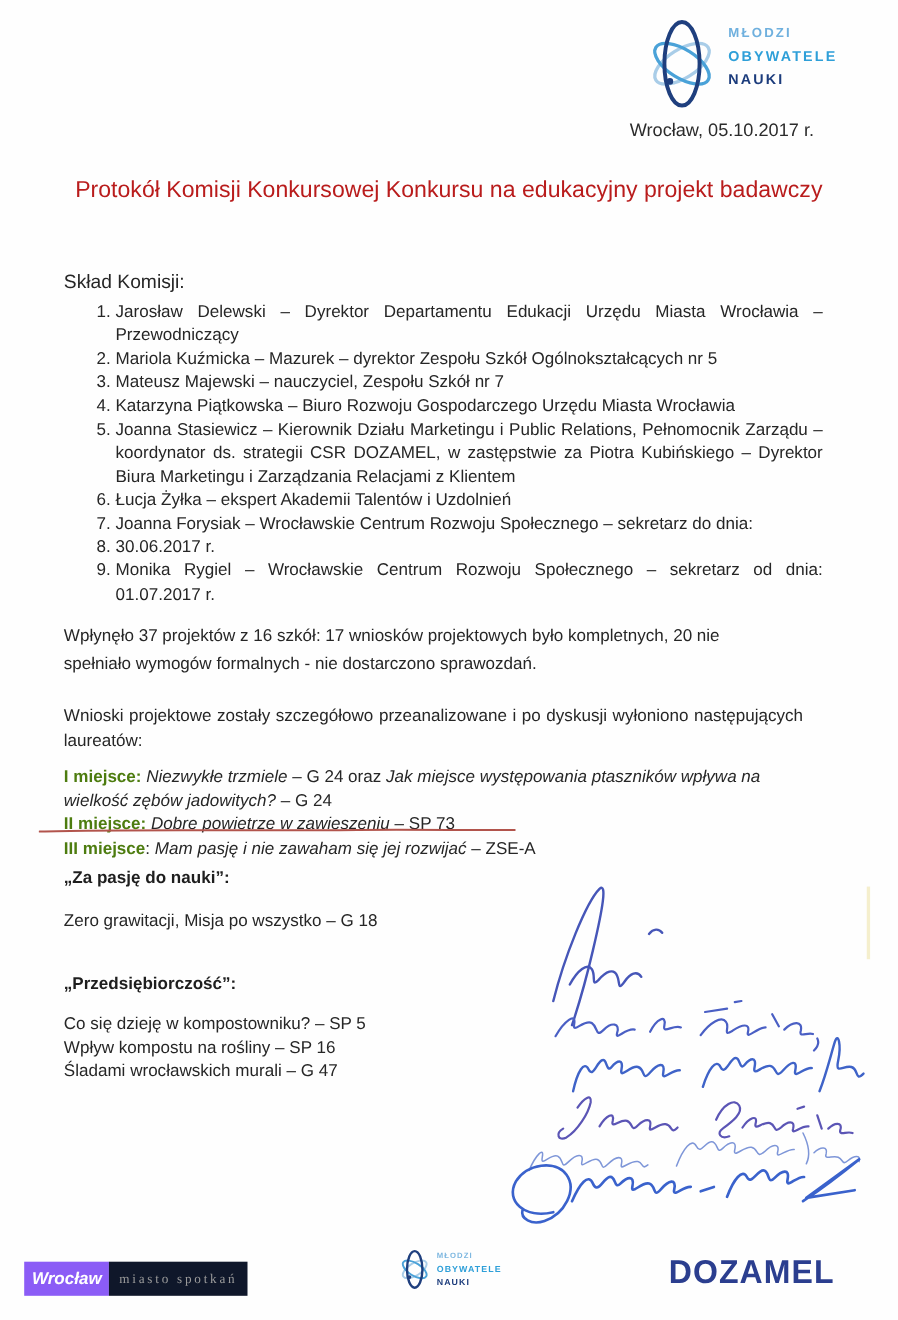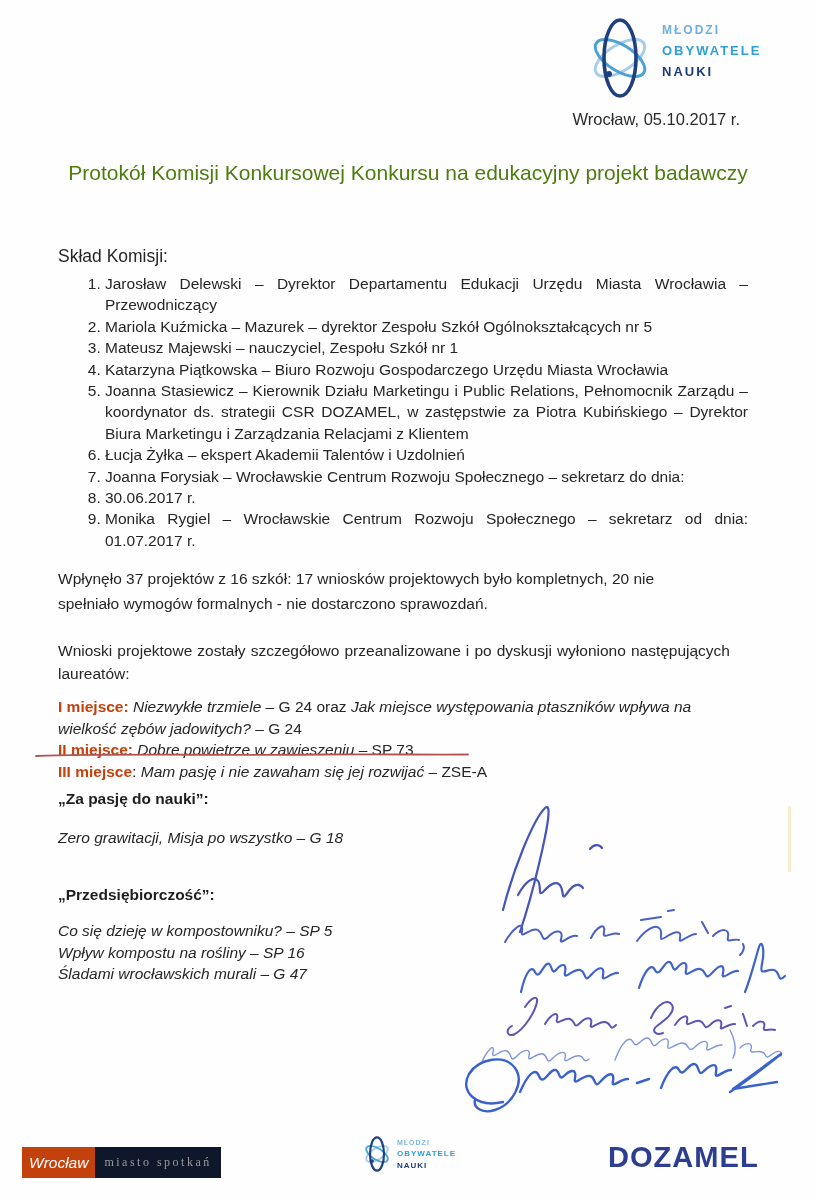--- a/index.html
+++ b/index.html
@@ -18,54 +18,54 @@
   .logo-text{margin-left:10px;margin-top:12px;font-weight:bold;letter-spacing:2px;line-height:1;}
   .logo-text .l1{font-size:12px;color:#6fb0de;margin-bottom:8px;}
   .logo-text .l2{font-size:13px;color:#2e9fd8;margin-bottom:8px;}
   .logo-text .l3{font-size:13px;color:#1c3c7c;}
 
   .date-line{position:absolute;top:110px;right:76px;font-size:16.5px;color:#2b2b2b;}
 
   
   .doc-title{
     position:absolute;top:158px;left:63px;width:690px;
-    text-align:center;font-size:21px;line-height:1.4;color:#4d7c0f;
+    text-align:center;font-size:21px;line-height:1.4;color:#b91c1c;
   }
 
   .committee-heading{position:absolute;top:246px;left:58px;font-size:17.5px;}
 
   .committee-list{position:absolute;top:273px;left:58px;width:690px;font-size:15.5px;line-height:21.4px;}
   .committee-list ol{margin:0;padding:0 0 0 47px;}
   .committee-list li{text-align:justify;}
 
   .para-received{position:absolute;top:566px;left:58px;width:640px;font-size:15.5px;line-height:25px;}
   .para-analysis{position:absolute;top:640px;left:58px;width:672px;font-size:15.5px;line-height:22.5px;text-align:justify;}
 
   
   .results{position:absolute;top:696px;left:58px;width:640px;font-size:15.5px;line-height:21.5px;}
   .results p{margin:0;}
-  .results b{color:#c2410c;}
+  .results b{color:#4d7c0f;}
 
   .hand-underline{position:absolute;left:35px;top:752px;width:434px;height:6px;}
 
   .award-heading{position:absolute;left:58px;font-size:15.5px;font-weight:bold;color:#1e1e1e;}
   .award-h1{top:790px;}
   .award-h2{top:886px;}
-  .award-projects{position:absolute;left:58px;width:560px;font-size:15.5px;line-height:21.5px;font-style:italic;}
+  .award-projects{position:absolute;left:58px;width:560px;font-size:15.5px;line-height:21.5px;}
   .award-p1{top:827px;}
   .award-p2{top:920px;}
   .award-projects p{margin:0;}
 
   
   .signatures{position:absolute;left:425px;top:792px;}
   .scan-streak{position:absolute;left:788px;top:806px;width:3px;height:66px;background:#f3ecc4;opacity:.85;}
 
   
   .footer-wroclaw{position:absolute;left:22px;top:1147px;display:flex;height:31px;}
-  .footer-wroclaw .red{background:#c2410c;color:#ffffff;font-weight:normal;font-style:italic;
+  .footer-wroclaw .red{background:#8b5cf6;color:#ffffff;font-weight:bold;font-style:italic;
     font-size:15.5px;display:flex;align-items:center;justify-content:center;padding:0 7px;}
   .footer-wroclaw .dark{background:#0f172a;color:#9b9b9b;font-size:12px;letter-spacing:2.5px;
     display:flex;align-items:center;justify-content:center;padding:0 9px;font-family:Liberation Serif, serif;}
 
   .footer-mon{position:absolute;left:363px;top:1130px;display:flex;align-items:center;}
   .footer-mon .logo-text{margin-left:6px;margin-top:0;letter-spacing:1px;}
   .footer-mon .l1{font-size:7px;color:#7db7e0;margin-bottom:4px;}
   .footer-mon .l2{font-size:8px;color:#2e9fd8;margin-bottom:4px;}
   .footer-mon .l3{font-size:8px;color:#1c3c7c;}
 
@@ -95,21 +95,21 @@
 
   <div class="date-line">Wrocław, 05.10.2017 r.</div>
 
   <div class="doc-title">Protokół Komisji Konkursowej Konkursu na edukacyjny projekt badawczy</div>
 
   <div class="committee-heading">Skład Komisji:</div>
   <div class="committee-list">
     <ol>
       <li>Jarosław Delewski – Dyrektor Departamentu Edukacji Urzędu Miasta Wrocławia – Przewodniczący</li>
       <li>Mariola Kuźmicka – Mazurek – dyrektor Zespołu Szkół Ogólnokształcących nr 5</li>
-      <li>Mateusz Majewski – nauczyciel, Zespołu Szkół nr 1</li>
+      <li>Mateusz Majewski – nauczyciel, Zespołu Szkół nr 7</li>
       <li>Katarzyna Piątkowska – Biuro Rozwoju Gospodarczego Urzędu Miasta Wrocławia</li>
       <li>Joanna Stasiewicz – Kierownik Działu Marketingu i Public Relations, Pełnomocnik Zarządu – koordynator ds. strategii CSR DOZAMEL, w zastępstwie za Piotra Kubińskiego – Dyrektor Biura Marketingu i Zarządzania Relacjami z Klientem</li>
       <li>Łucja Żyłka – ekspert Akademii Talentów i Uzdolnień</li>
       <li>Joanna Forysiak – Wrocławskie Centrum Rozwoju Społecznego – sekretarz do dnia:</li>
       <li>30.06.2017 r.</li>
       <li>Monika Rygiel – Wrocławskie Centrum Rozwoju Społecznego – sekretarz od dnia: 01.07.2017 r.</li>
     </ol>
   </div>
 
   <div class="para-received">Wpłynęło 37 projektów z 16 szkół: 17 wniosków projektowych było kompletnych, 20 nie spełniało wymogów formalnych - nie dostarczono sprawozdań.</div>

